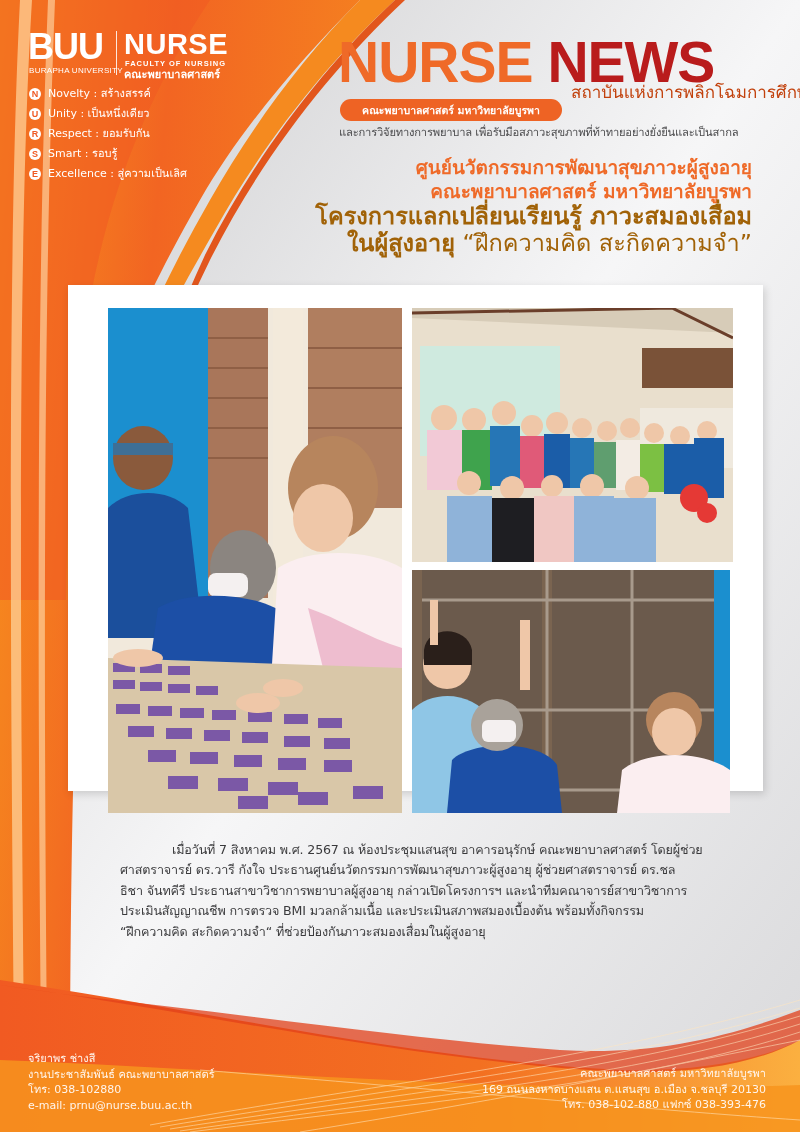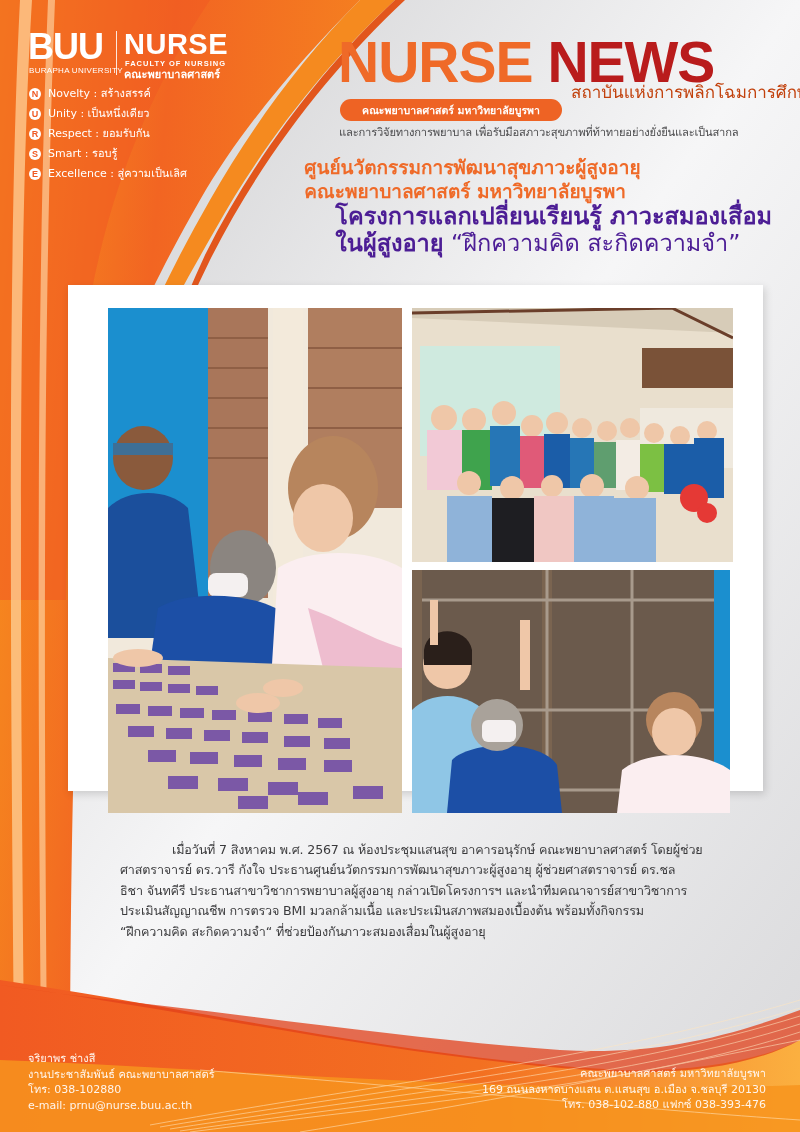--- a/index.html
+++ b/index.html
@@ -30,23 +30,23 @@
     .values .txt { color: #fff; font-size: 11px; line-height: 12px; }
 
     
     .title { position: absolute; left: 338px; top: 32px; font-family: "Liberation Sans", sans-serif; font-weight: 700; font-size: 57px; line-height: 60px; letter-spacing: -1px; white-space: nowrap; }
     .title .t1 { color: #ef6a28; }
     .title .t2 { color: #b91c1c; }
     .pill { position: absolute; left: 340px; top: 99px; width: 222px; height: 22px; border-radius: 11px; background: #ee6324; color: #fff; font-weight: 700; font-size: 10.5px; line-height: 22px; text-align: center; white-space: nowrap; }
     .slogan1 { position: absolute; left: 571px; top: 83px; color: #c2410c; font-size: 17px; line-height: 18px; white-space: nowrap; }
     .slogan2 { position: absolute; left: 339px; top: 125px; color: #4b4b4d; font-size: 11.2px; line-height: 16px; white-space: nowrap; letter-spacing: -0.2px; }
 
-    .headline { position: absolute; right: 28px; top: 155px; }
+    .headline { position: absolute; right: 48px; top: 155px; text-align: right; }
     .headline .h1 { color: #ef6a28; font-weight: 700; font-size: 19px; line-height: 24px; white-space: nowrap; }
-    .headline .h2 { color: #4c1d95; font-weight: 700; font-size: 23.5px; line-height: 27px; white-space: nowrap; margin-left: 31px; }
+    .headline .h2 { color: #a16207; font-weight: 700; font-size: 23.5px; line-height: 27px; white-space: nowrap; margin-left: 31px; }
     .headline .h2 .light { font-weight: 400; }
 
     
     .card { position: absolute; left: 68px; top: 285px; width: 695px; height: 506px; background: #fff; box-shadow: 2px 3px 8px rgba(0,0,0,0.15); }
     .photo { position: absolute; overflow: hidden; }
     .ph-left { left: 40px; top: 23px; width: 294px; height: 505px; }
     .ph-tr { left: 344px; top: 23px; width: 321px; height: 254px; }
     .ph-br { left: 344px; top: 285px; width: 318px; height: 243px; }
 
     .body-text { position: absolute; left: 52px; top: 555px; width: 610px; color: #3a3a3c; font-size: 12.6px; line-height: 20.4px; letter-spacing: -0.15px; }

